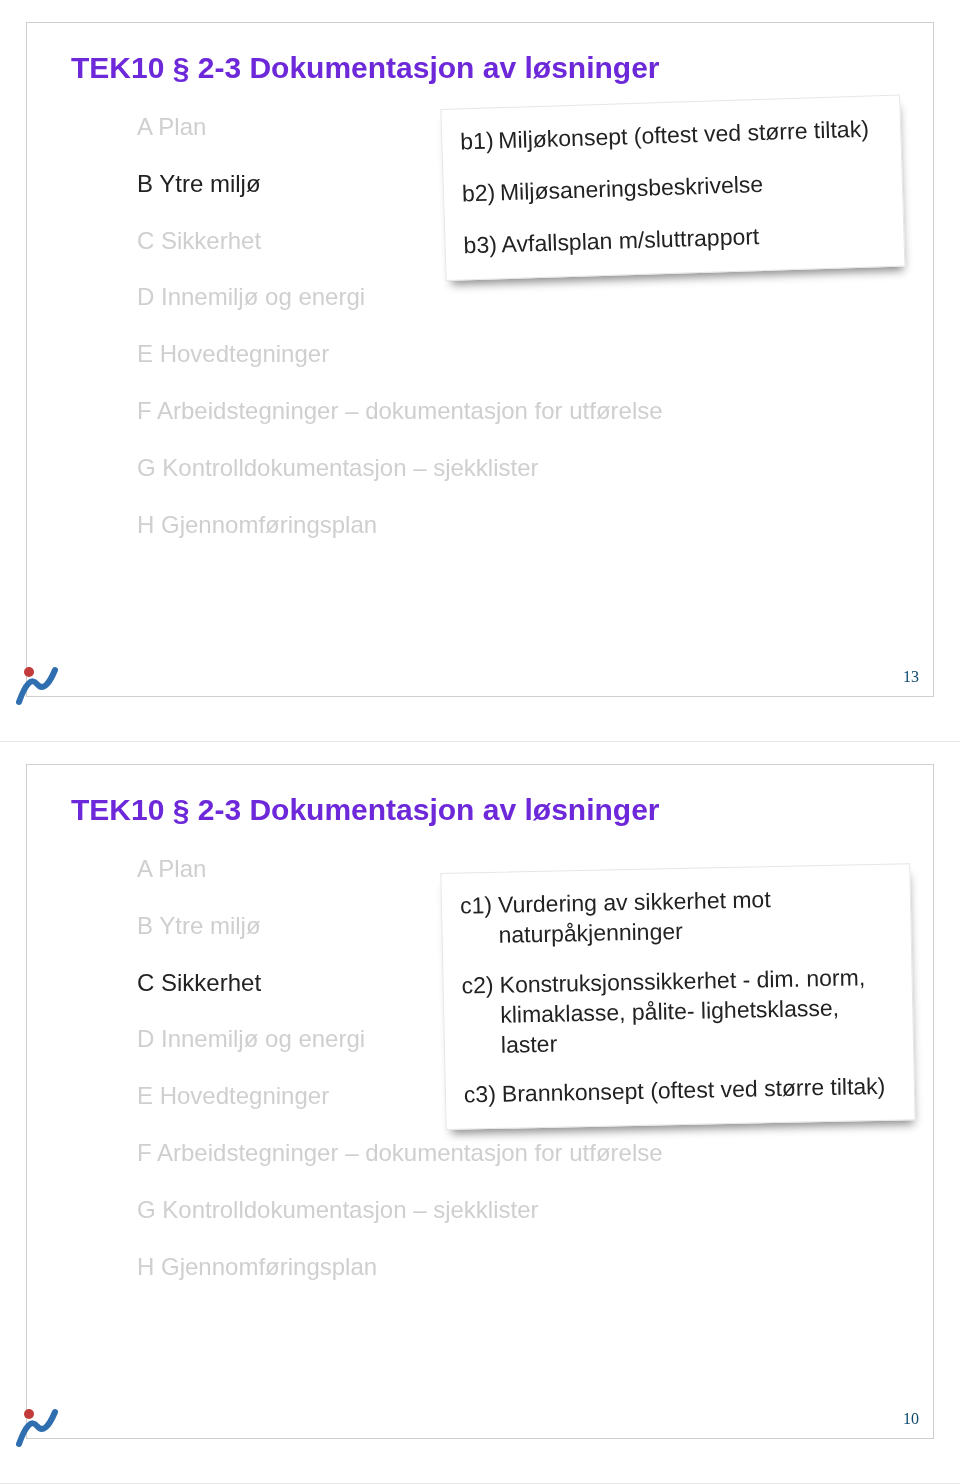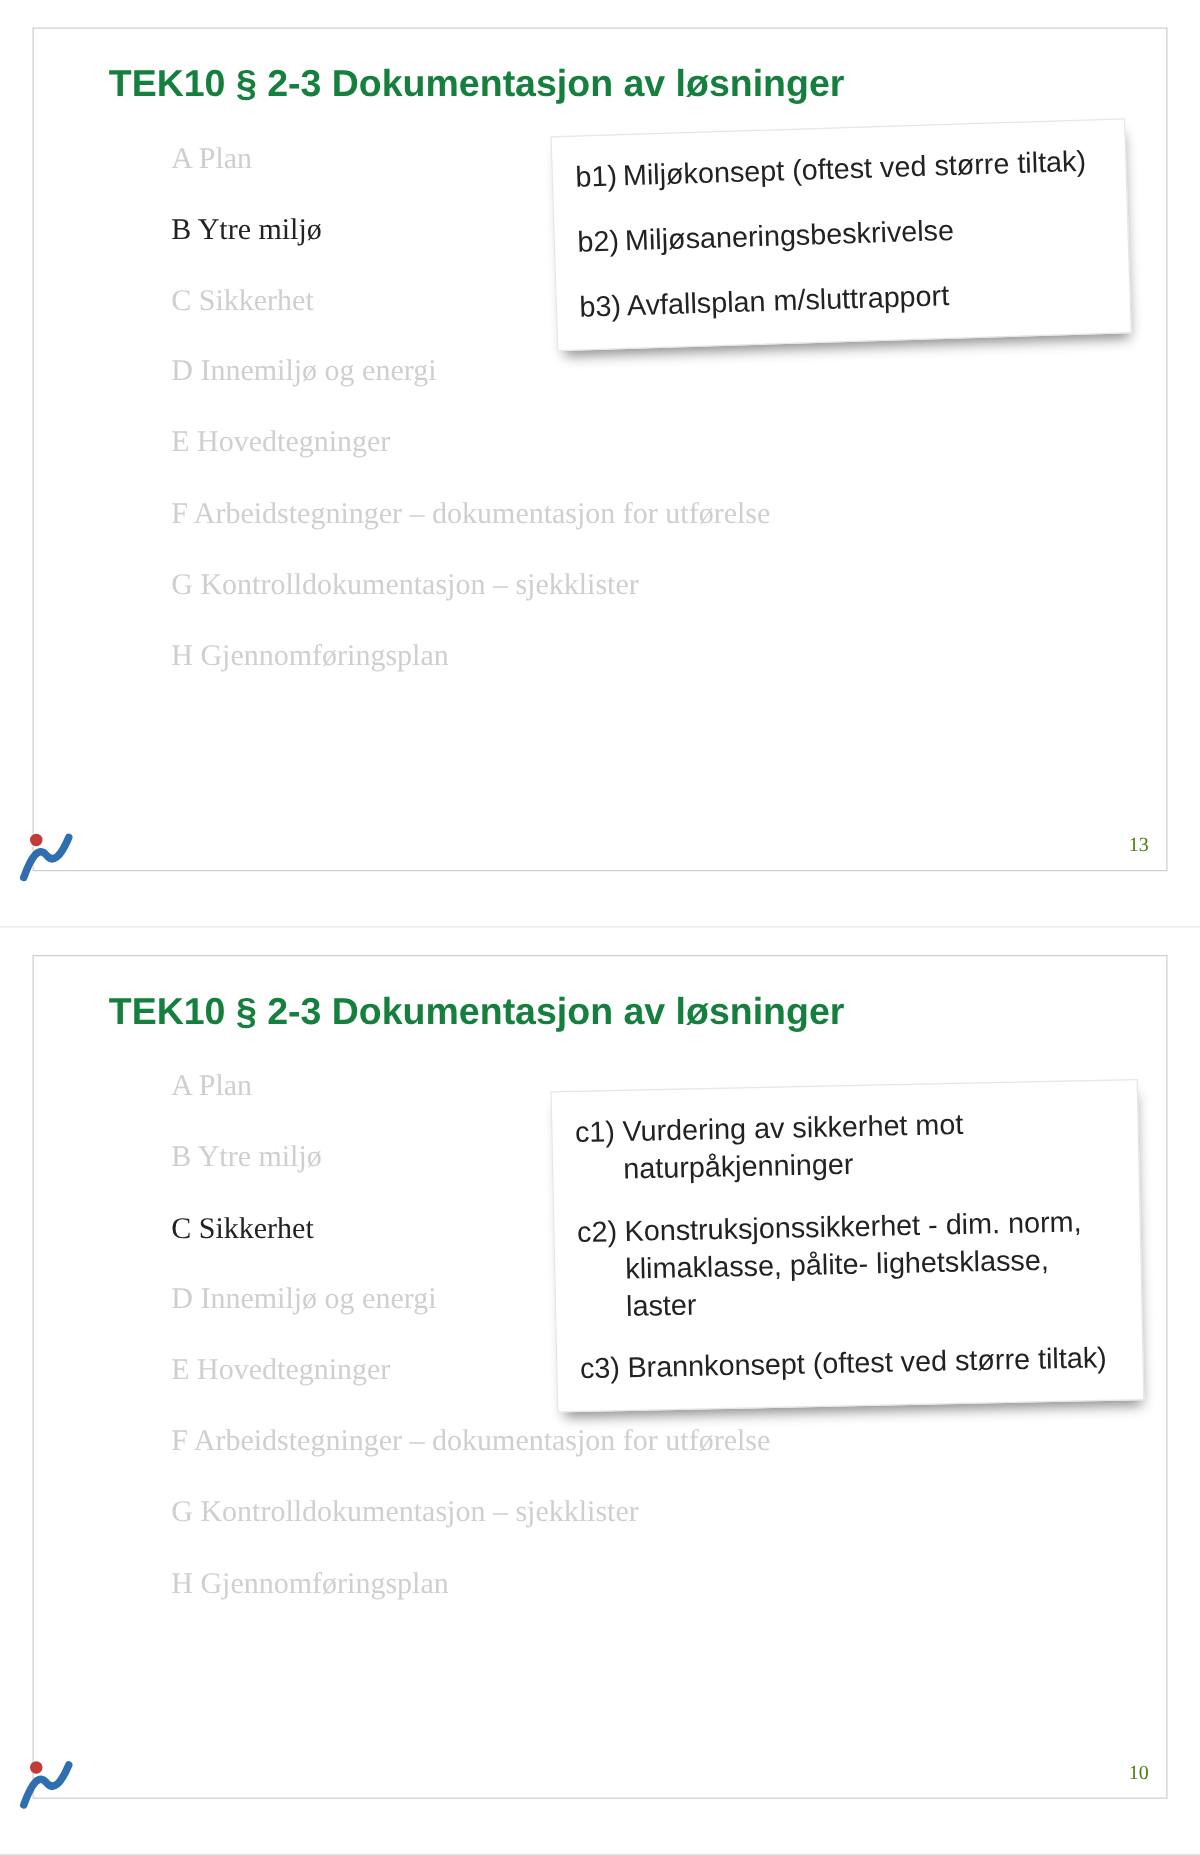--- a/index.html
+++ b/index.html
@@ -18,47 +18,46 @@
     overflow: hidden;
   }
   .frame {
     position: absolute;
     top: 22px; left: 26px; right: 26px; bottom: 44px;
     border: 1px solid #cfcfcf;
     background: #fff;
   }
   .title {
     position: absolute;
-    left: 60px;
+    left: 44px;
     top: 28px;
     font-size: 30px;
     font-weight: 700;
-    color: #15803d;
+    color: #6d28d9;
   }
   .list {
     position: absolute;
     left: 110px;
     top: 90px;
     width: 780px;
-    font-family: Liberation Serif, serif;
   }
   .item {
     font-size: 24px;
     line-height: 1.2;
     color: #cfcfcf;
     margin: 0 0 28px 0;
     font-weight: 400;
   }
   .item.active { color: #222; }
   .pagenum {
     position: absolute;
     right: 14px;
     bottom: 10px;
     font-size: 16px;
-    color: #4d7c0f;
+    color: #0c4a6e;
     font-family: Georgia, serif;
   }
   .logo {
     position: absolute;
     left: -16px;
     bottom: -14px;
     width: 50px;
     height: 50px;
   }
   

